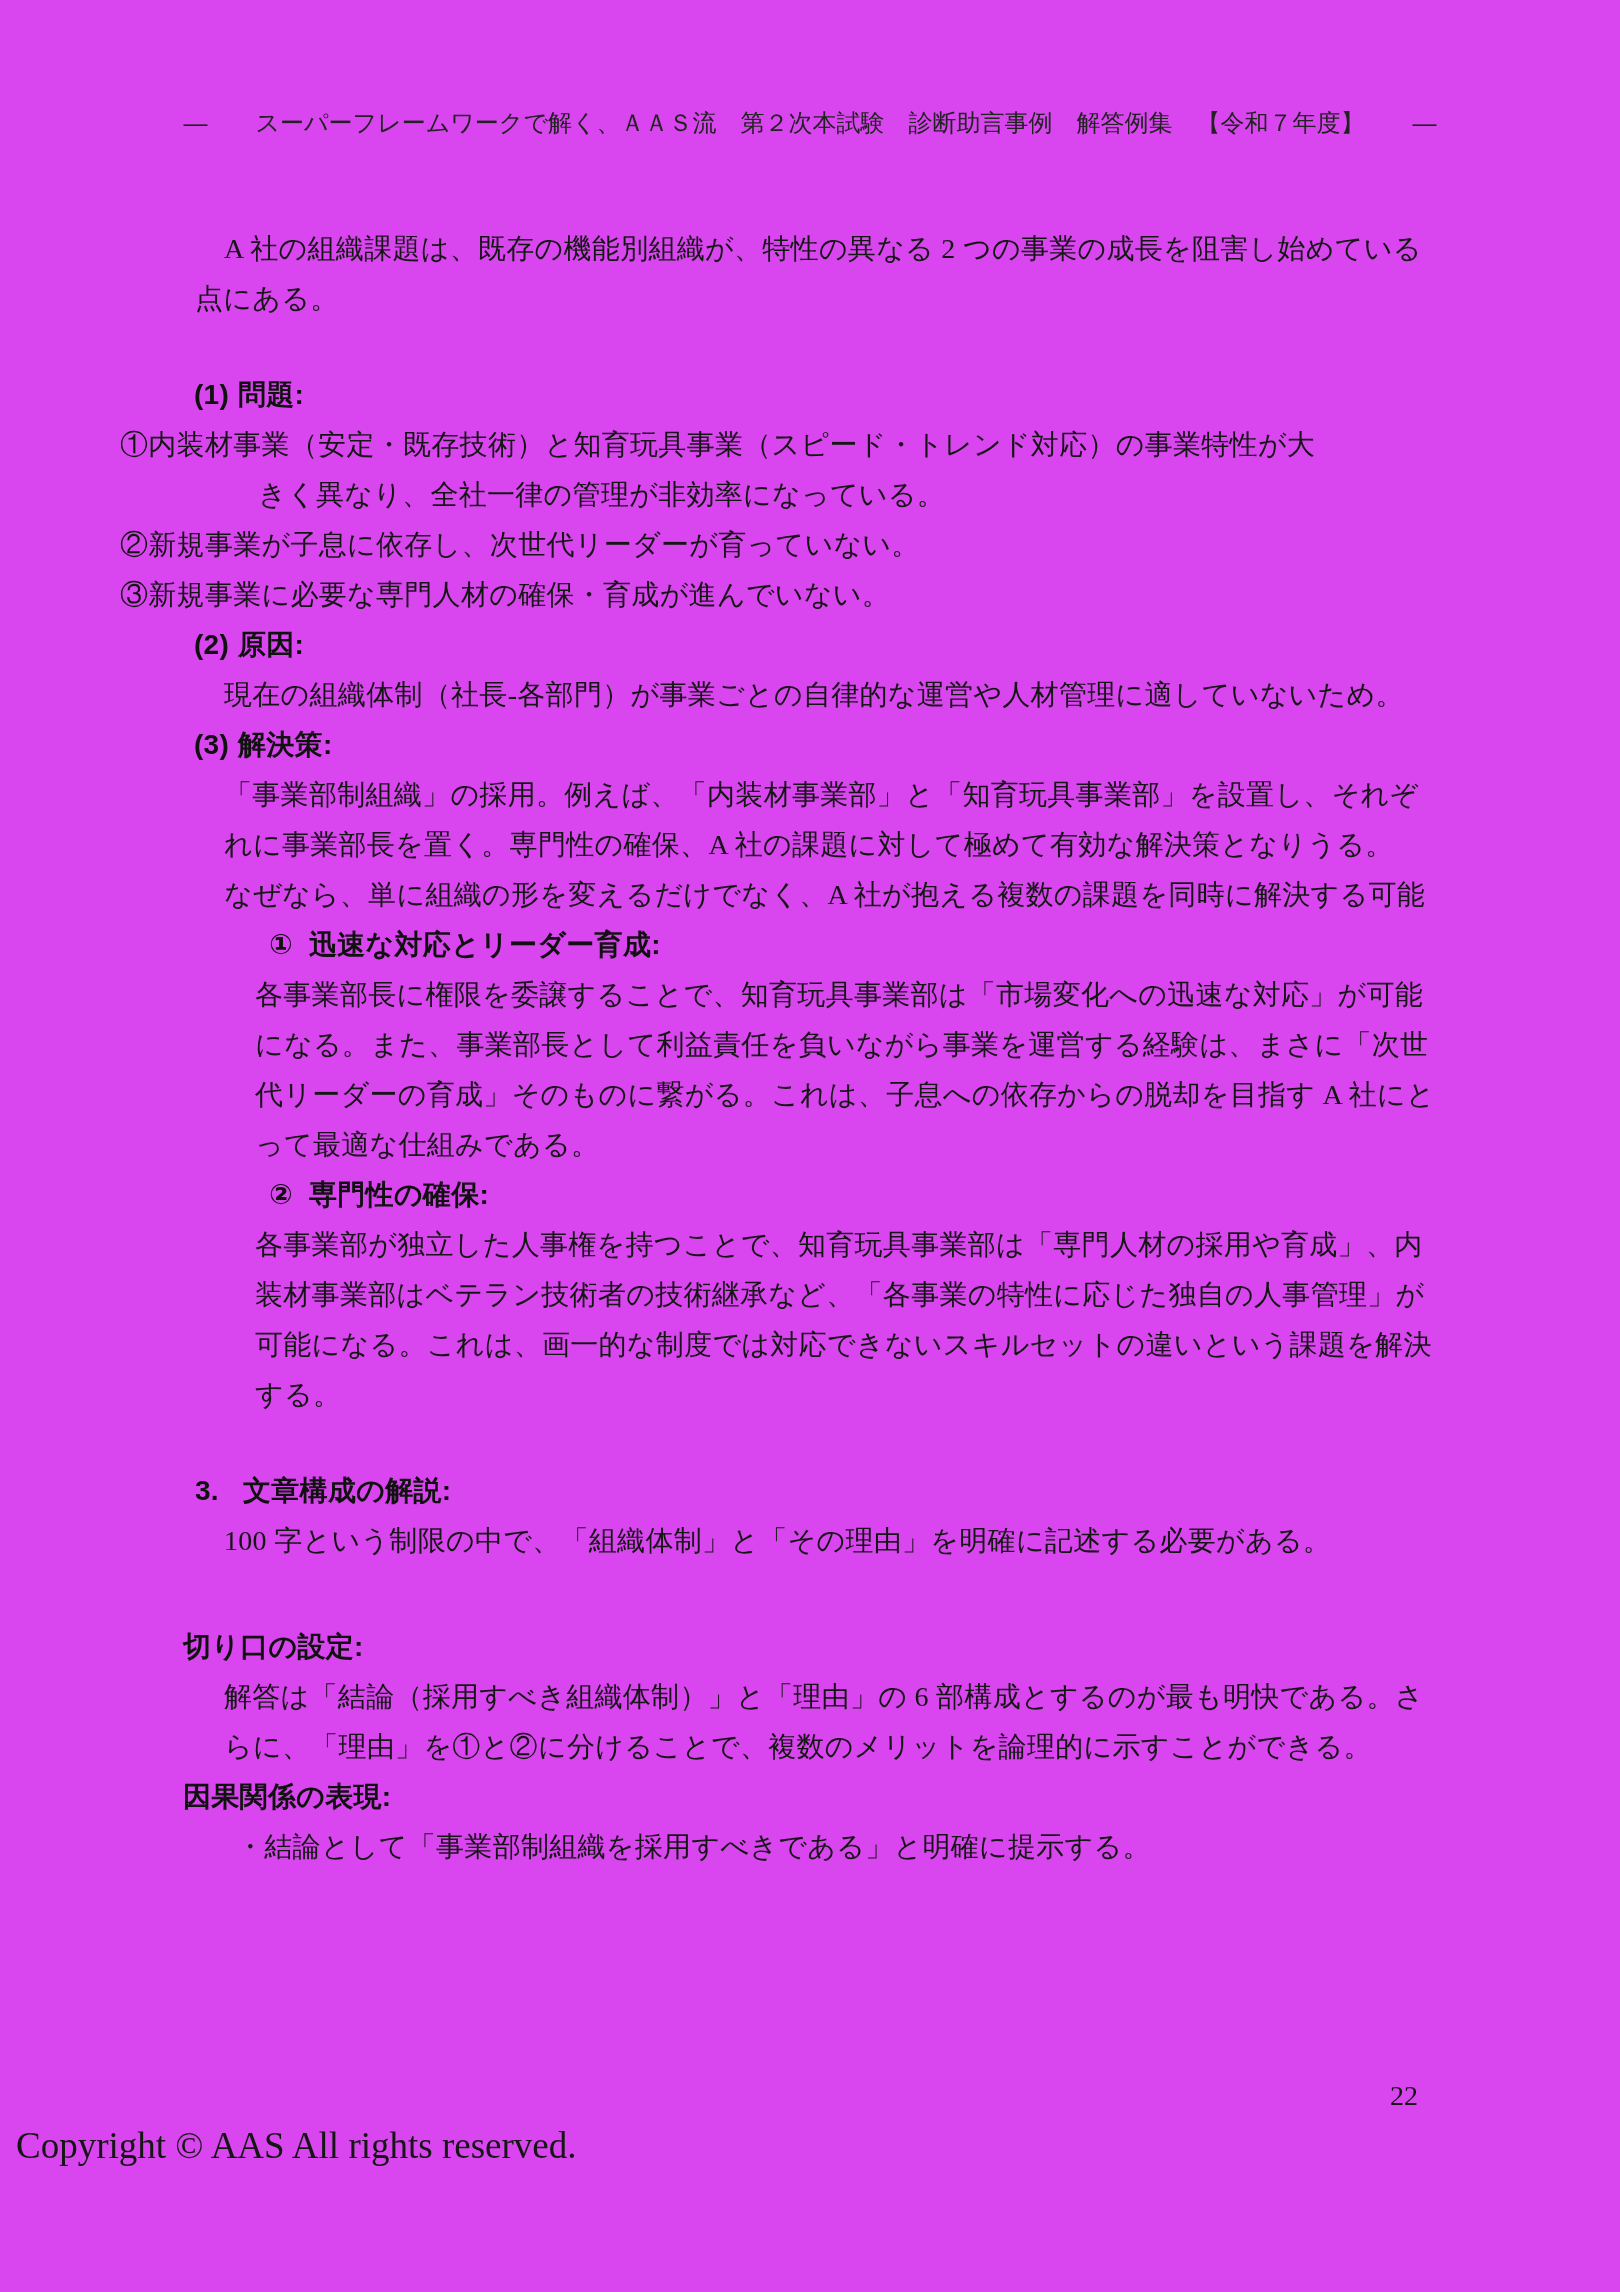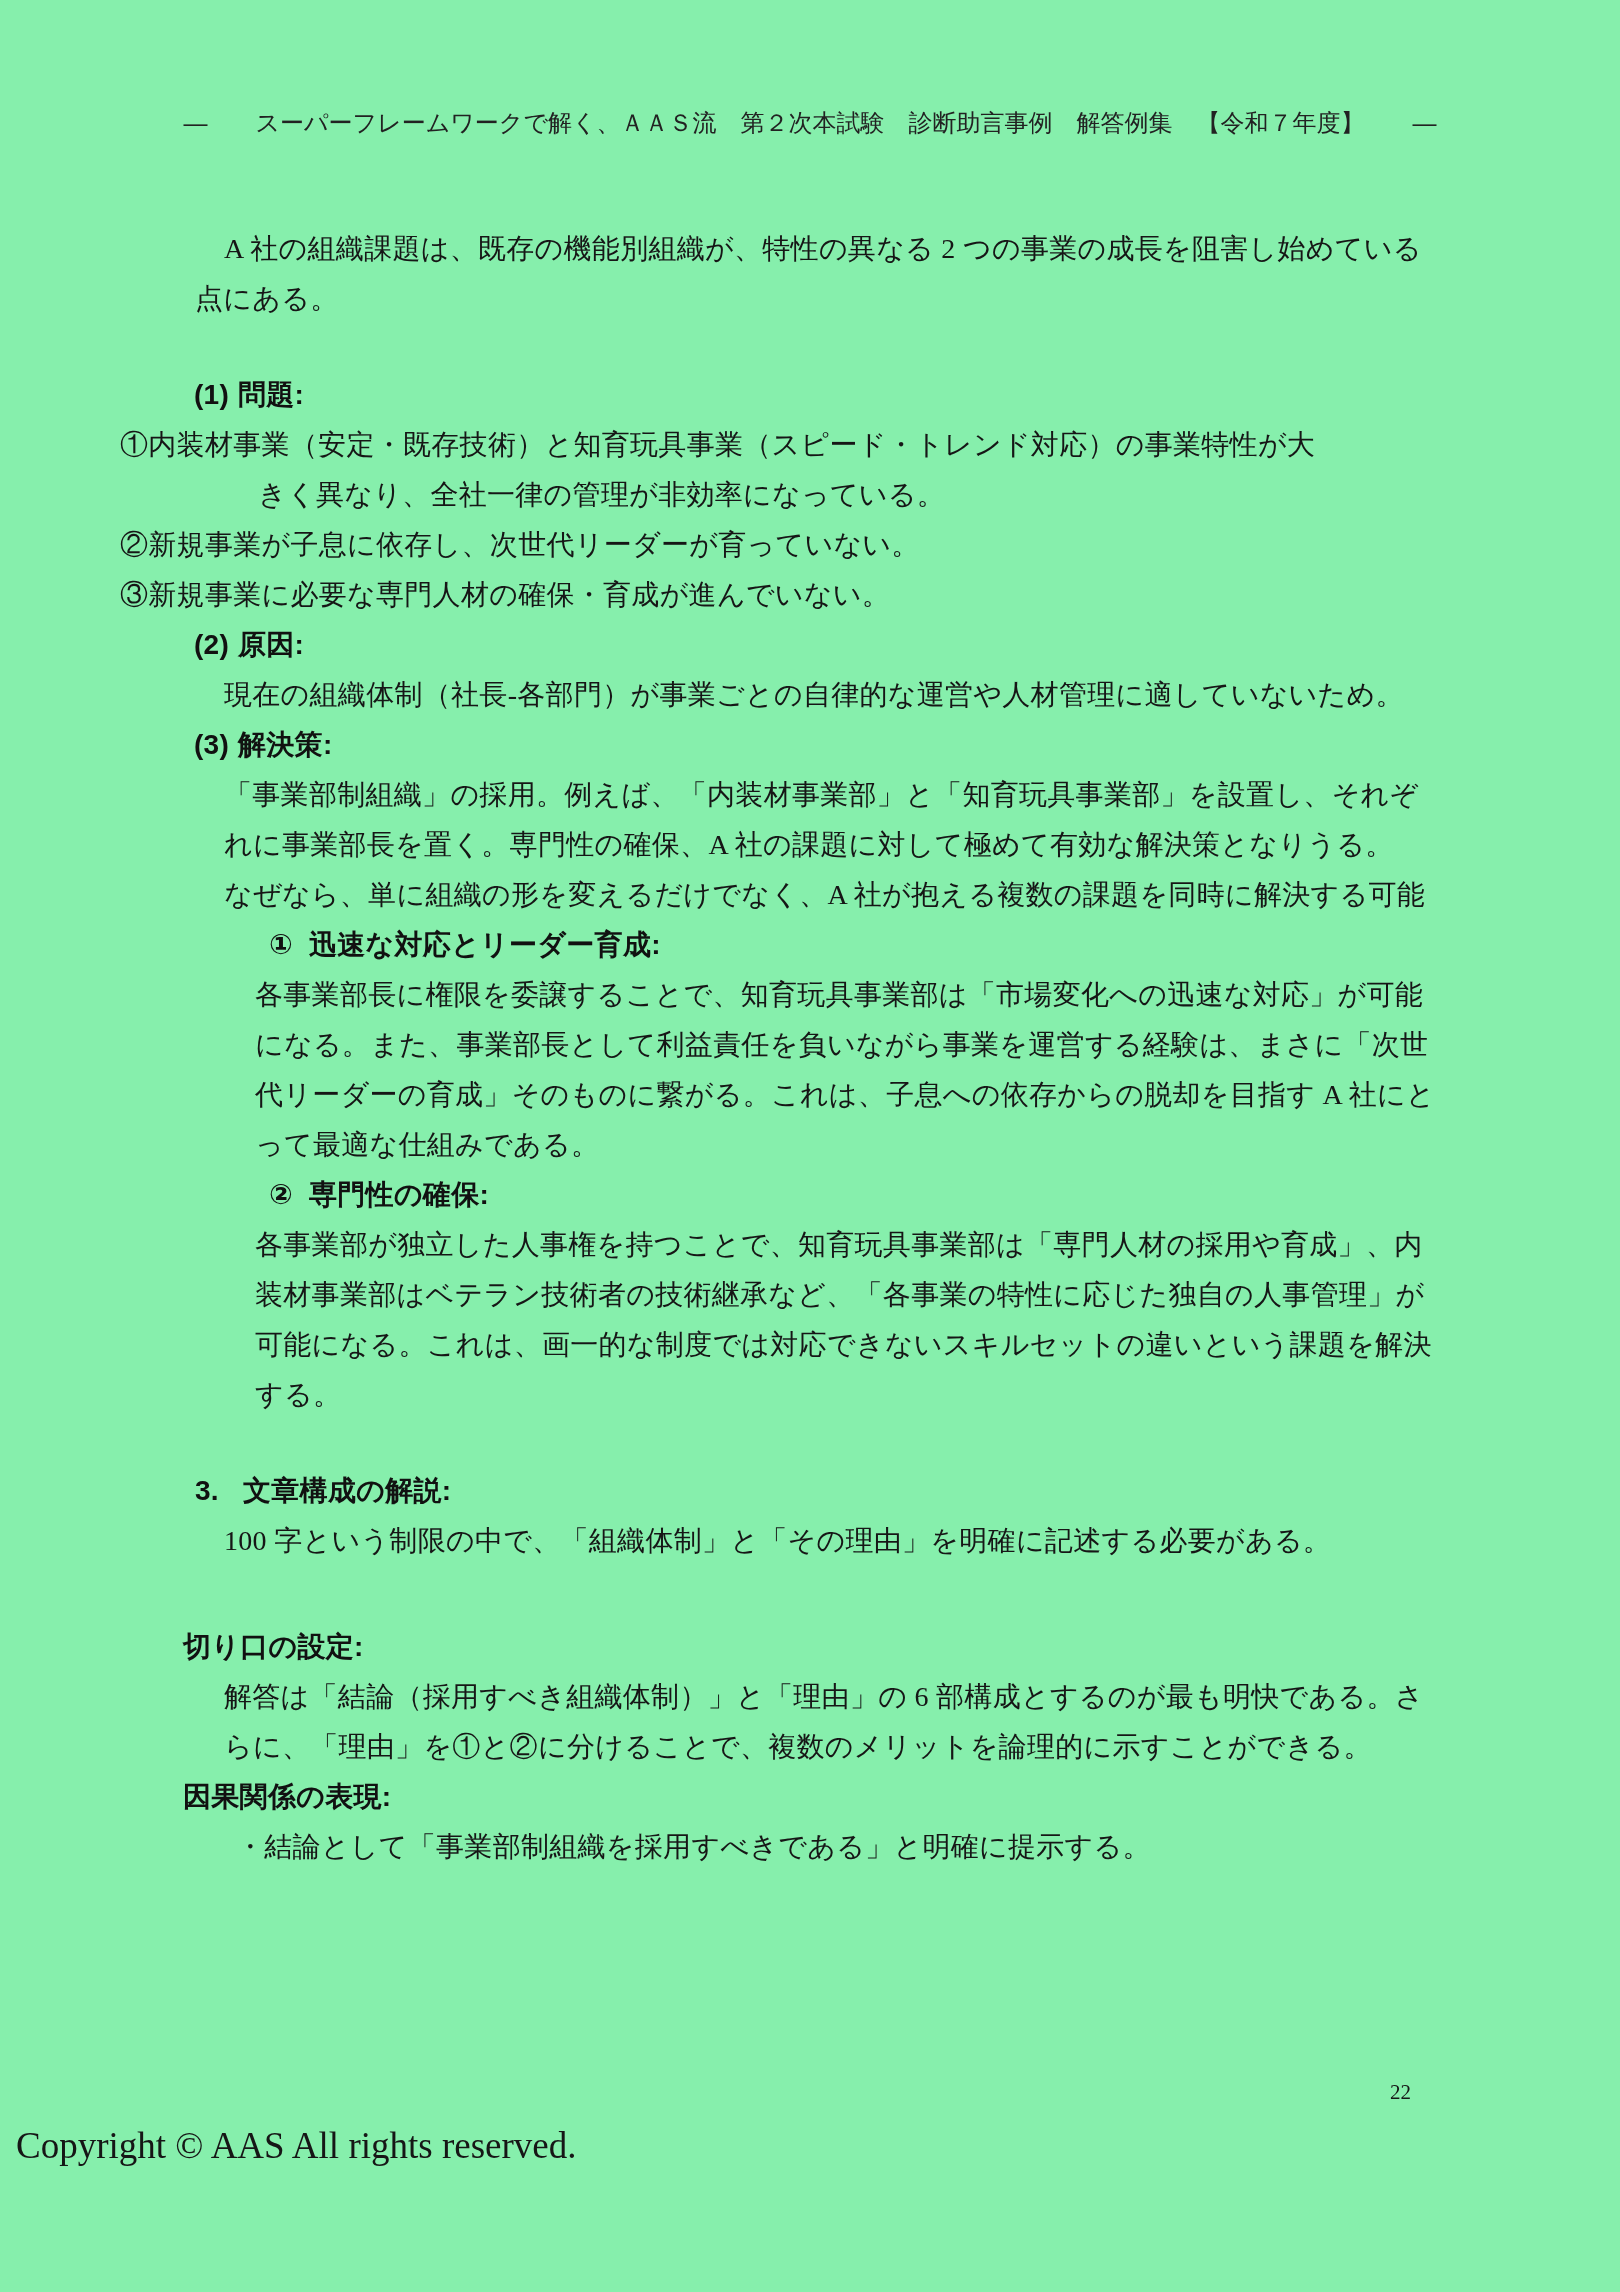--- a/index.html
+++ b/index.html
@@ -1,20 +1,20 @@
 <!DOCTYPE html>
 <html lang="ja" style="font-size:14.3px"><head>
 <meta charset="utf-8">
 <style>
   html,body{margin:0;padding:0;background:#e8e8e8;}
   .page{
     position:relative;
     width:1620px;height:2293px;
     margin:0 auto;
-    background:#86efac;
+    background:#d946ef;
     color:#1b1b1b;
     font-family:"Liberation Serif","DejaVu Serif",serif;
     overflow:hidden;
   }
   .page-header{
     position:absolute;top:106px;left:0;width:100%;
     text-align:center;
     font-family:"Liberation Sans","DejaVu Sans",sans-serif;
     font-size:24px;line-height:34px;color:#222;
     white-space:pre;
@@ -46,21 +46,21 @@
   .item{padding-left:120px;}
   .item-cont{padding-left:258px;}
   .b2{padding-left:224px;}
   .b3{padding-left:255px;}
   .bullet{padding-left:236px;}
   
   .gap-lg{margin-top:46px;}
   .gap-xl{margin-top:56px;}
   .page-number{
     position:absolute;top:2080px;left:1390px;
-    font-size:21px;color:#161616;
+    font-size:28px;color:#161616;
   }
   .page-footer{
     position:absolute;top:2124px;left:0;width:100%;
     text-align:left;font-size:37px;color:#161616;padding-left:16px;
   }
 </style>
 </head>
 <body>
 
 <div class="page">

